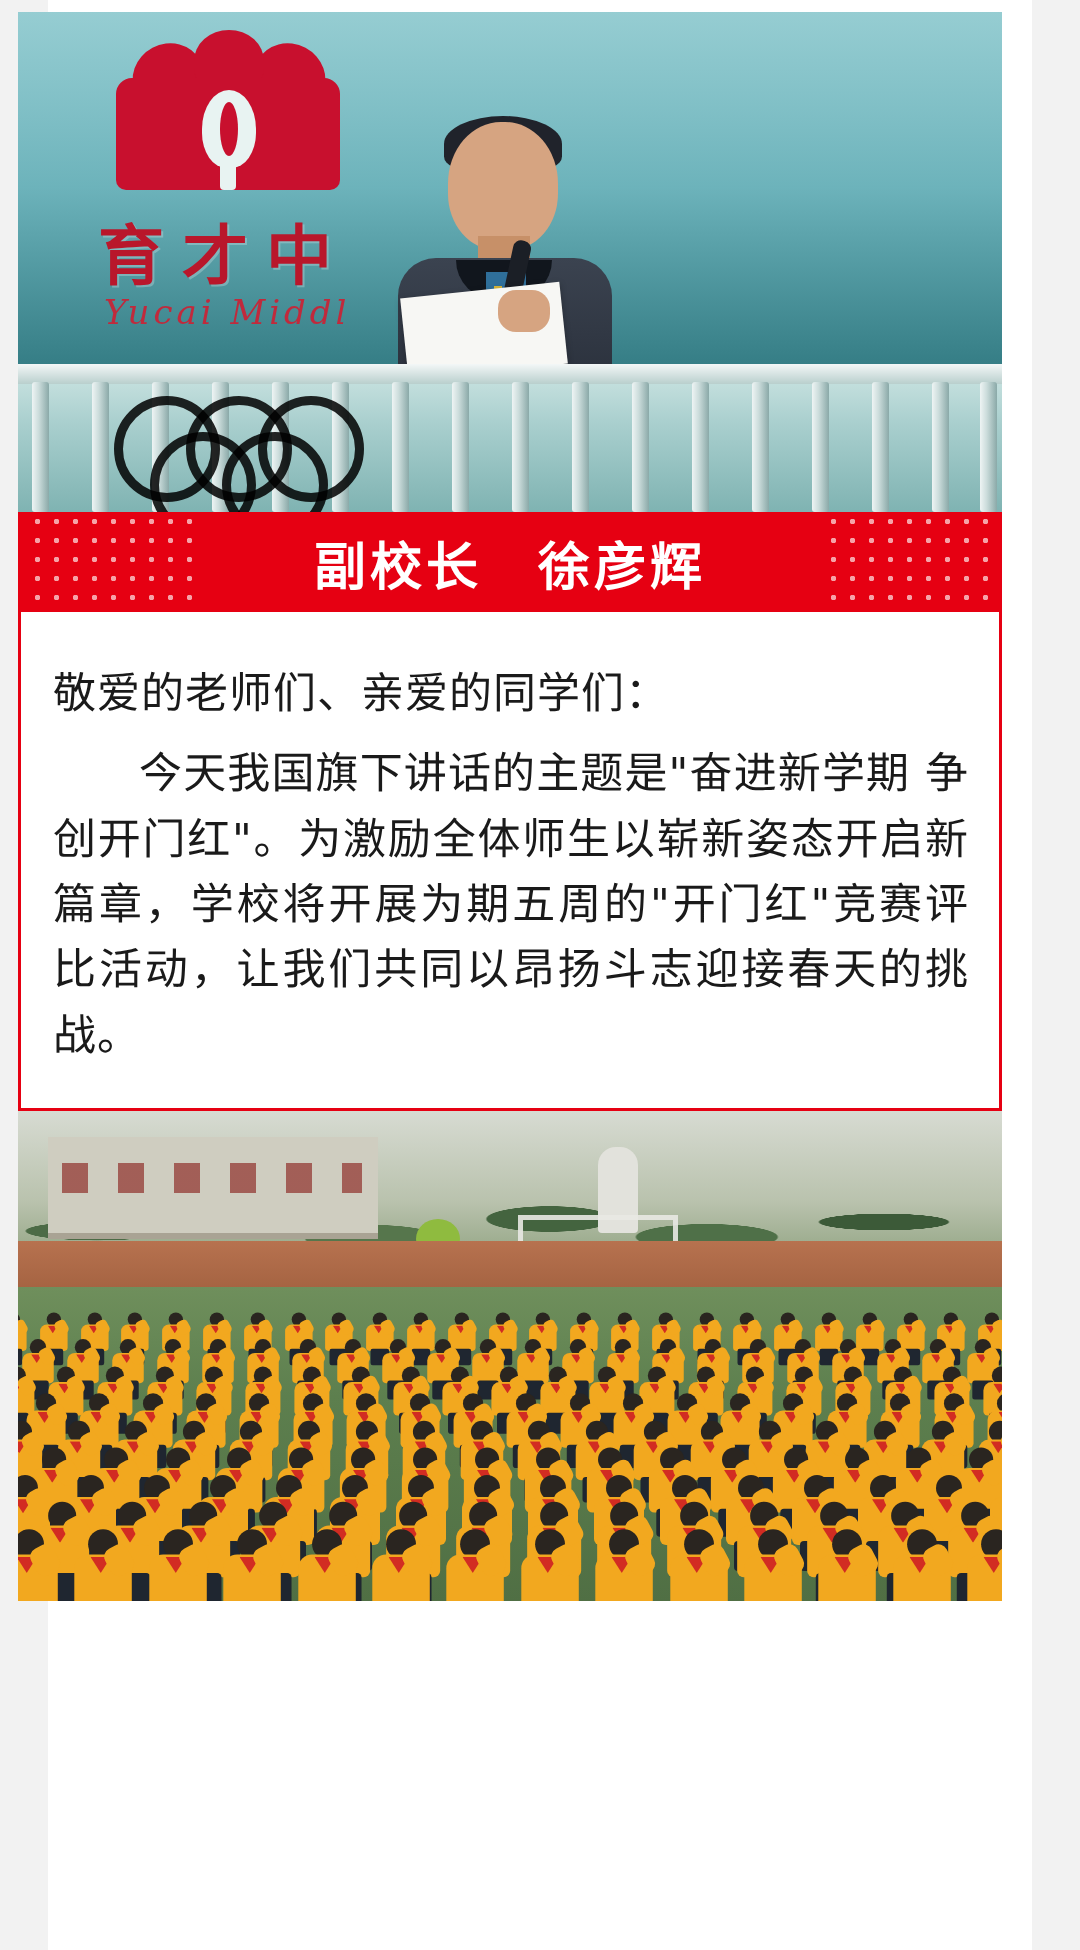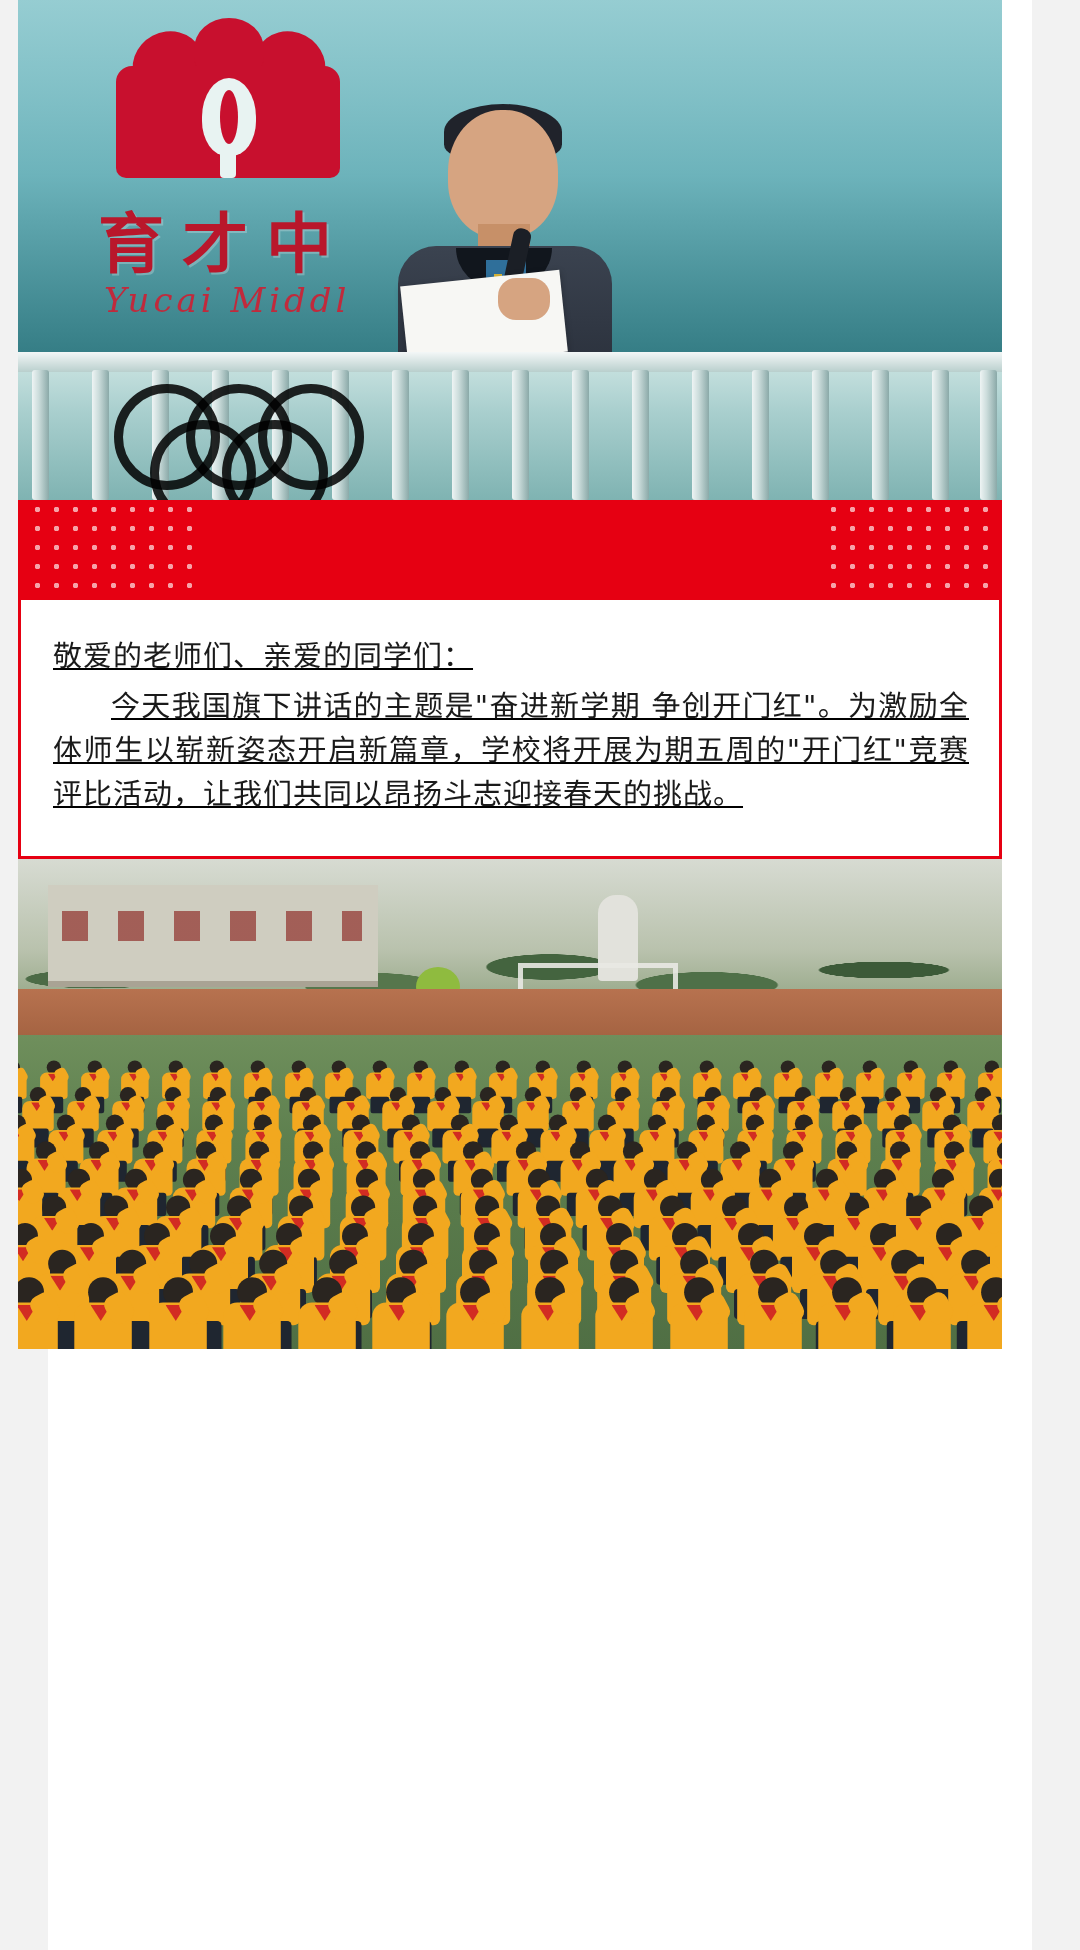--- a/index.html
+++ b/index.html
@@ -31,22 +31,22 @@
     width: 48px;
     background: #f2f2f2;
   }
   .side-strip.left { left: 0; }
   .side-strip.right { right: 0; }
 
   .article {
     position: relative;
     margin: 0 auto;
     width: 1044px;
+    padding-top: 12px;
     box-sizing: border-box;
-    text-decoration: underline;
   }
 
   
   .hero-photo {
     position: relative;
     width: 984px;
     height: 500px;
     overflow: hidden;
     background: #2f7d84;
   }
@@ -291,23 +291,23 @@
   
   .text-card {
     width: 984px;
     box-sizing: border-box;
     border: 3px solid #e60012;
     border-top: none;
     background: #ffffff;
     padding: 34px 30px 34px 32px;
   }
   .text-card p {
-    margin: 0 0 6px 0;
+    margin: 15px 0 6px 0;
     font-family: "DejaVu Sans", sans-serif;
-    font-size: 29px;
+    font-size: 43px;
     line-height: 1.52;
     color: #1a1a1a;
     letter-spacing: 1px;
     text-align: justify;
   }
   .text-card p.indent {
     text-indent: 2em;
   }
 
   
@@ -494,20 +494,21 @@
         <span class="ring-k"></span>
         <span class="ring-r"></span>
         <span class="ring-y"></span>
         <span class="ring-g"></span>
       </div>
     </div>
 
     <div class="title-banner">
       <div class="dots left"></div>
       <div class="dots right"></div>
+      <div class="title-text">副校长　徐彦辉</div>
     </div>
 
     <div class="text-card">
       <p>敬爱的老师们、亲爱的同学们：</p>
       <p class="indent">今天我国旗下讲话的主题是"奋进新学期 争创开门红"。为激励全体师生以崭新姿态开启新篇章，学校将开展为期五周的"开门红"竞赛评比活动，让我们共同以昂扬斗志迎接春天的挑战。</p>
     </div>
 
     <div class="bottom-photo">
       <div class="bp-sky"></div>
       <div class="bp-trees"></div>

